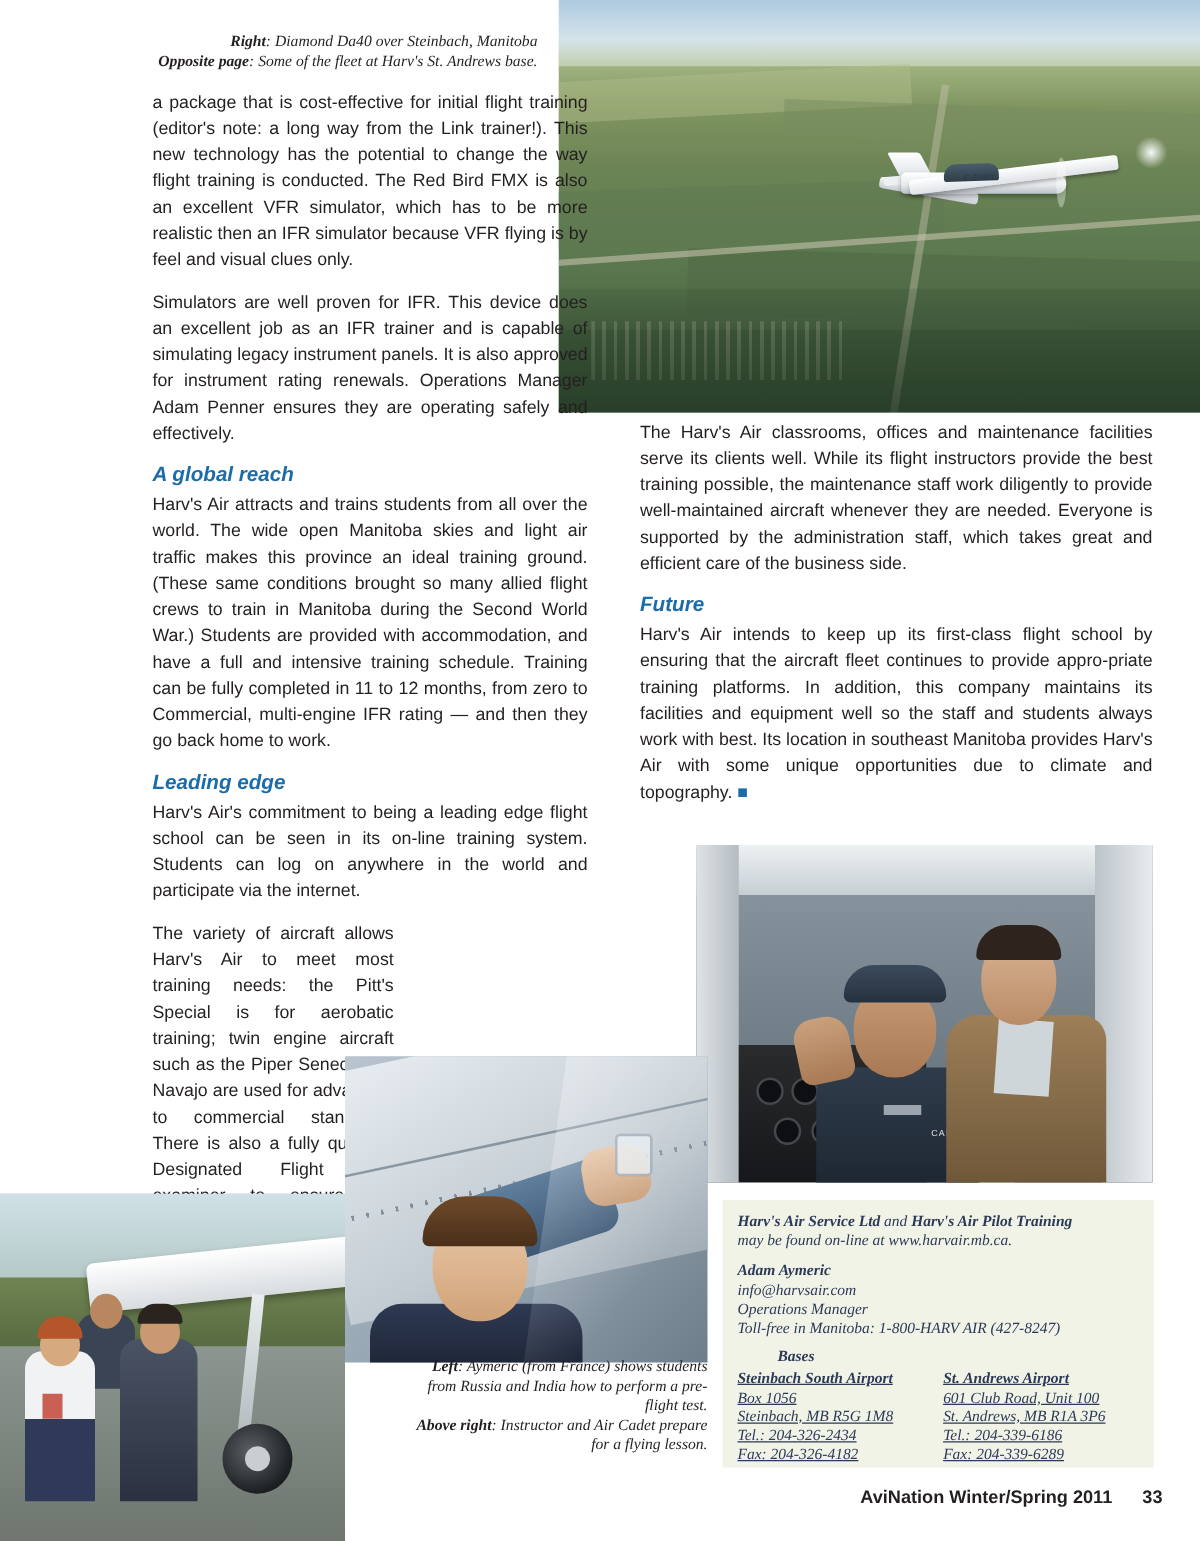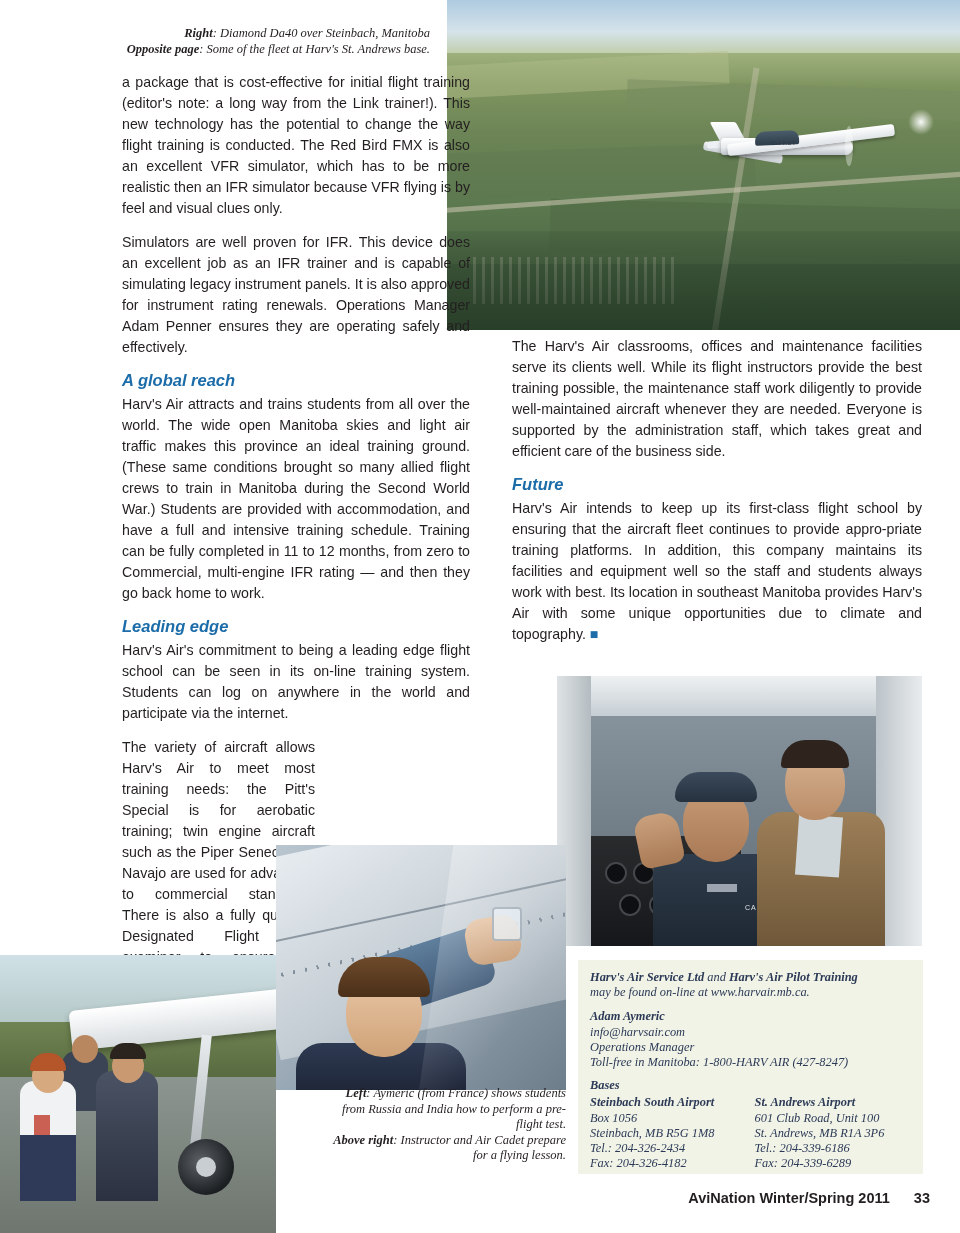--- a/index.html
+++ b/index.html
@@ -359,23 +359,23 @@
     position:absolute; left:578px; top:960px; width:345px; height:214px;
     background:#f1f3e7;
     font-family: "Liberation Serif", serif;
     font-style: italic;
     color:#2c3a57;
     padding:10px 12px 10px 12px;
     font-size:12.4px;
     line-height:15.2px;
   }
   #info-box b { font-weight:bold; }
-  #info-box .bases-title { font-weight:bold; font-style:italic; margin-top:8px; }
+  #info-box .bases-title { font-weight:bold; font-style:italic; margin-top:8px;margin-left:32px; }
   #info-box .bases {
-    display:flex; gap:8px; margin-top:2px;
+    display:flex; gap:8px; margin-top:2px;text-decoration:underline;
   }
   #info-box .bases > div { flex:1; }
   #info-box .base-name { font-weight:bold; }
   #info-box .person { margin-top:9px; font-weight:bold; }
 
   
   #footer {
     position:absolute; left:600px; top:1190px; width:330px;
     text-align:right;
     font-family:"Liberation Sans", sans-serif;

